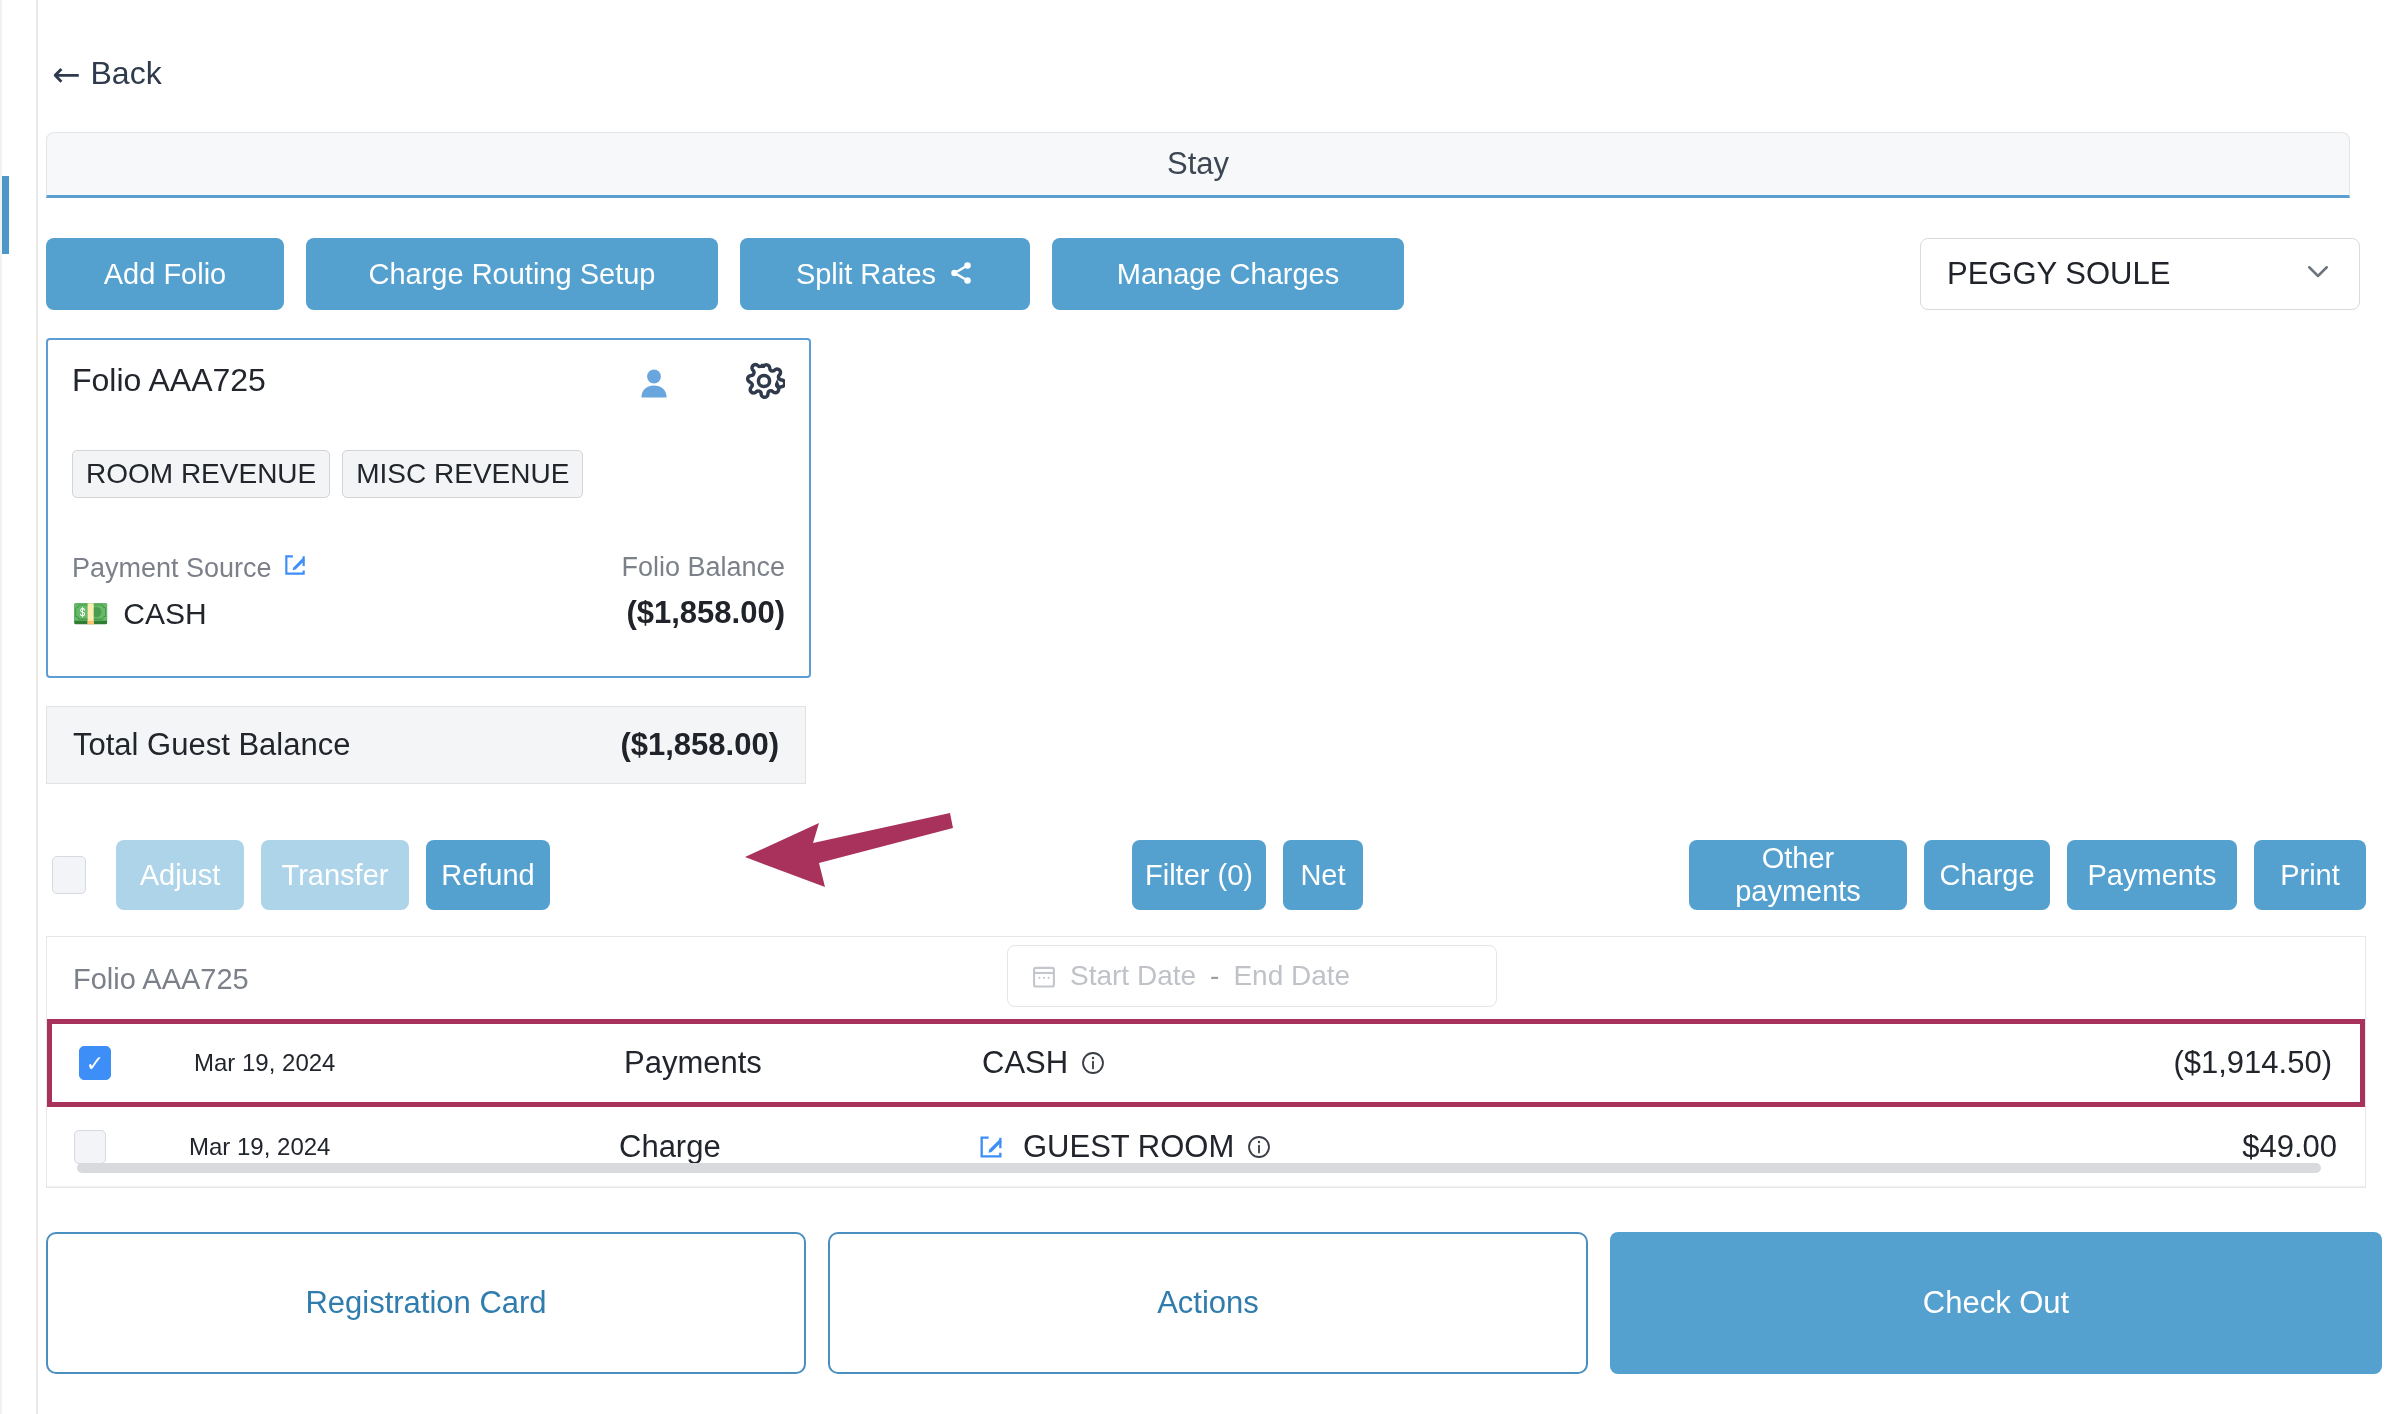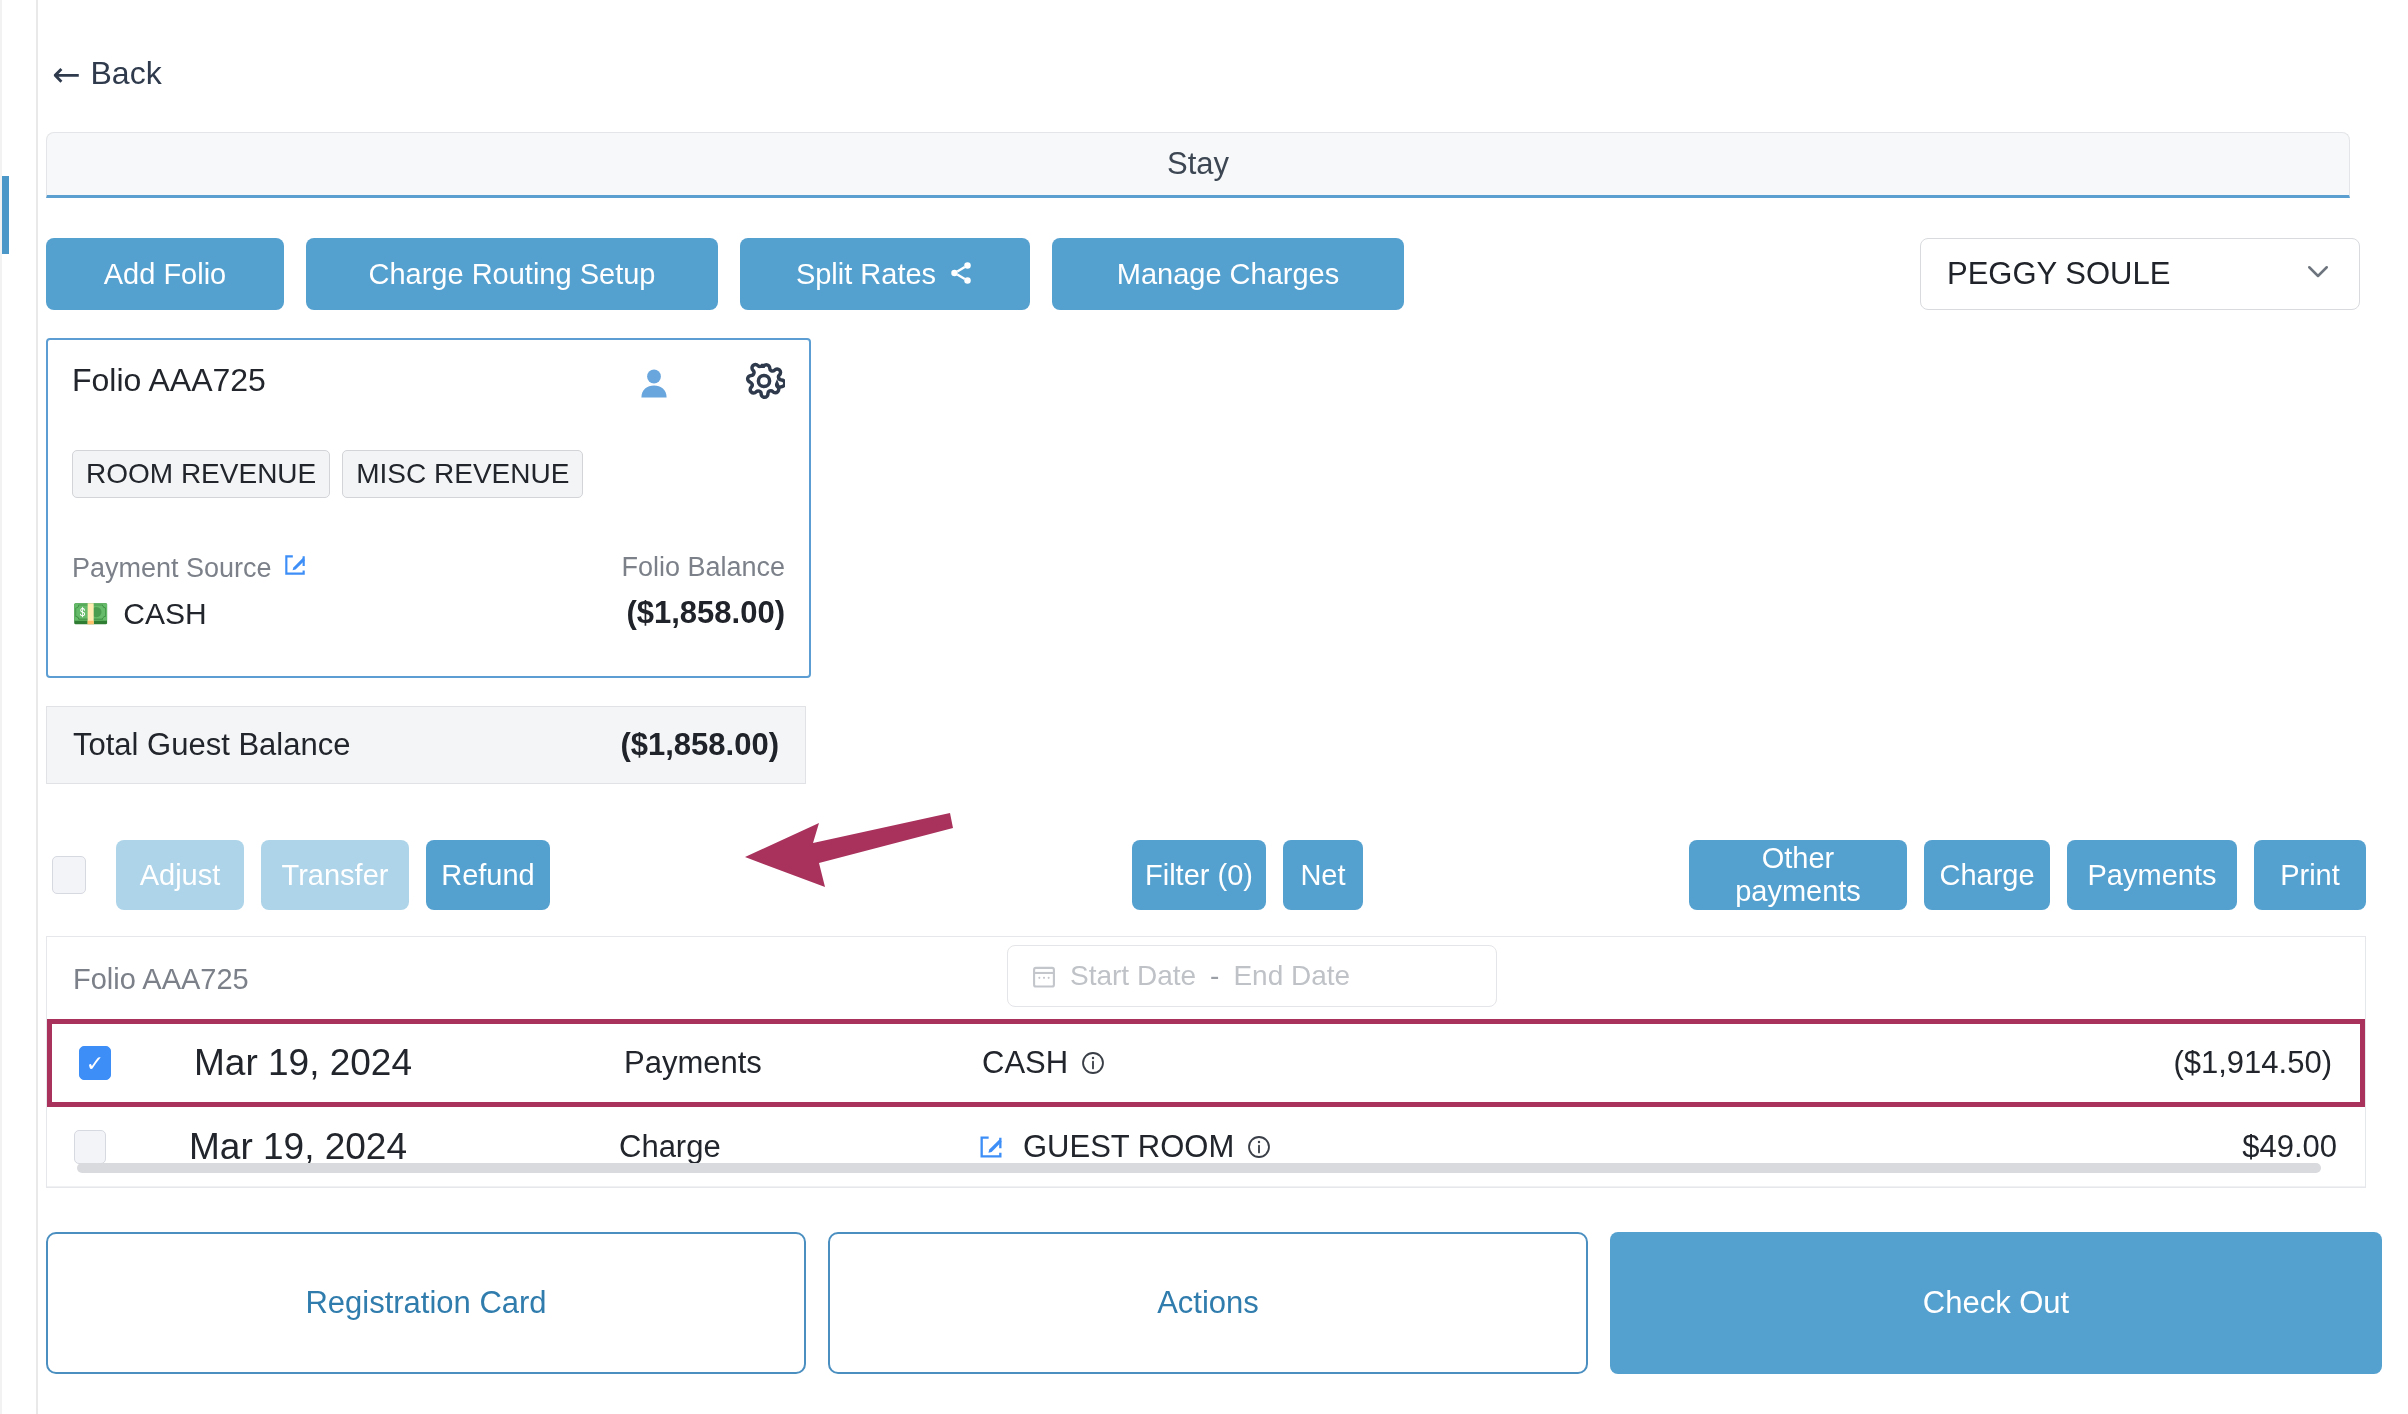--- a/index.html
+++ b/index.html
@@ -224,21 +224,21 @@
     position: absolute; left: 27px;
     width: 32px; height: 34px;
     border-radius: 5px; cursor: pointer;
   }
   .cb.unchecked { background: #f3f4f7; border: 1px solid #d6d9e0; }
   .cb.checked {
     background: #3d8ef7; border: 1px solid #3d8ef7;
     display: flex; align-items: center; justify-content: center;
     color: #ffffff; font-size: 22px; font-family: "DejaVu Sans", sans-serif;
   }
-  .c-date   { position: absolute; left: 142px; font-size: 37px; color: #22262c; }
+  .c-date   { position: absolute; left: 142px; font-size: 24px; color: #22262c; }
   .c-type   { position: absolute; left: 572px; font-size: 31px; color: #22262c; }
   .c-desc   { position: absolute; left: 930px; font-size: 31px; color: #22262c; display: flex; align-items: center; gap: 12px; }
   .c-amount { position: absolute; right: 28px; font-size: 31px; color: #22262c; }
   .edit-pre { margin-right: 6px; display: inline-flex; }
   .info-icon { display: inline-flex; }
 
   .hscroll {
     position: absolute; left: 30px; bottom: 14px;
     width: 2244px; height: 10px;
     background: #d9dadd; border-radius: 5px;

